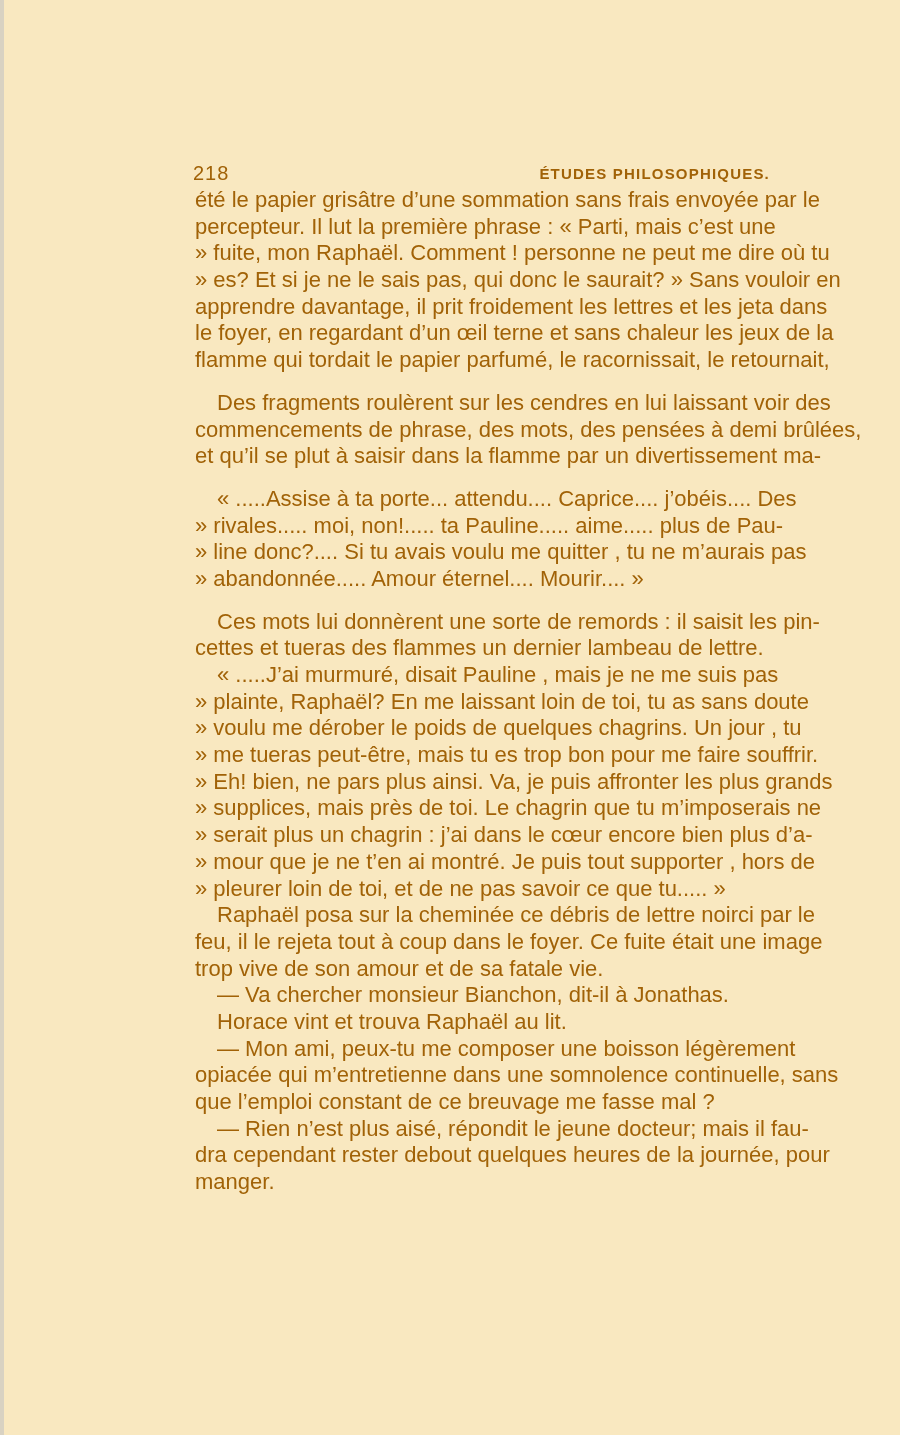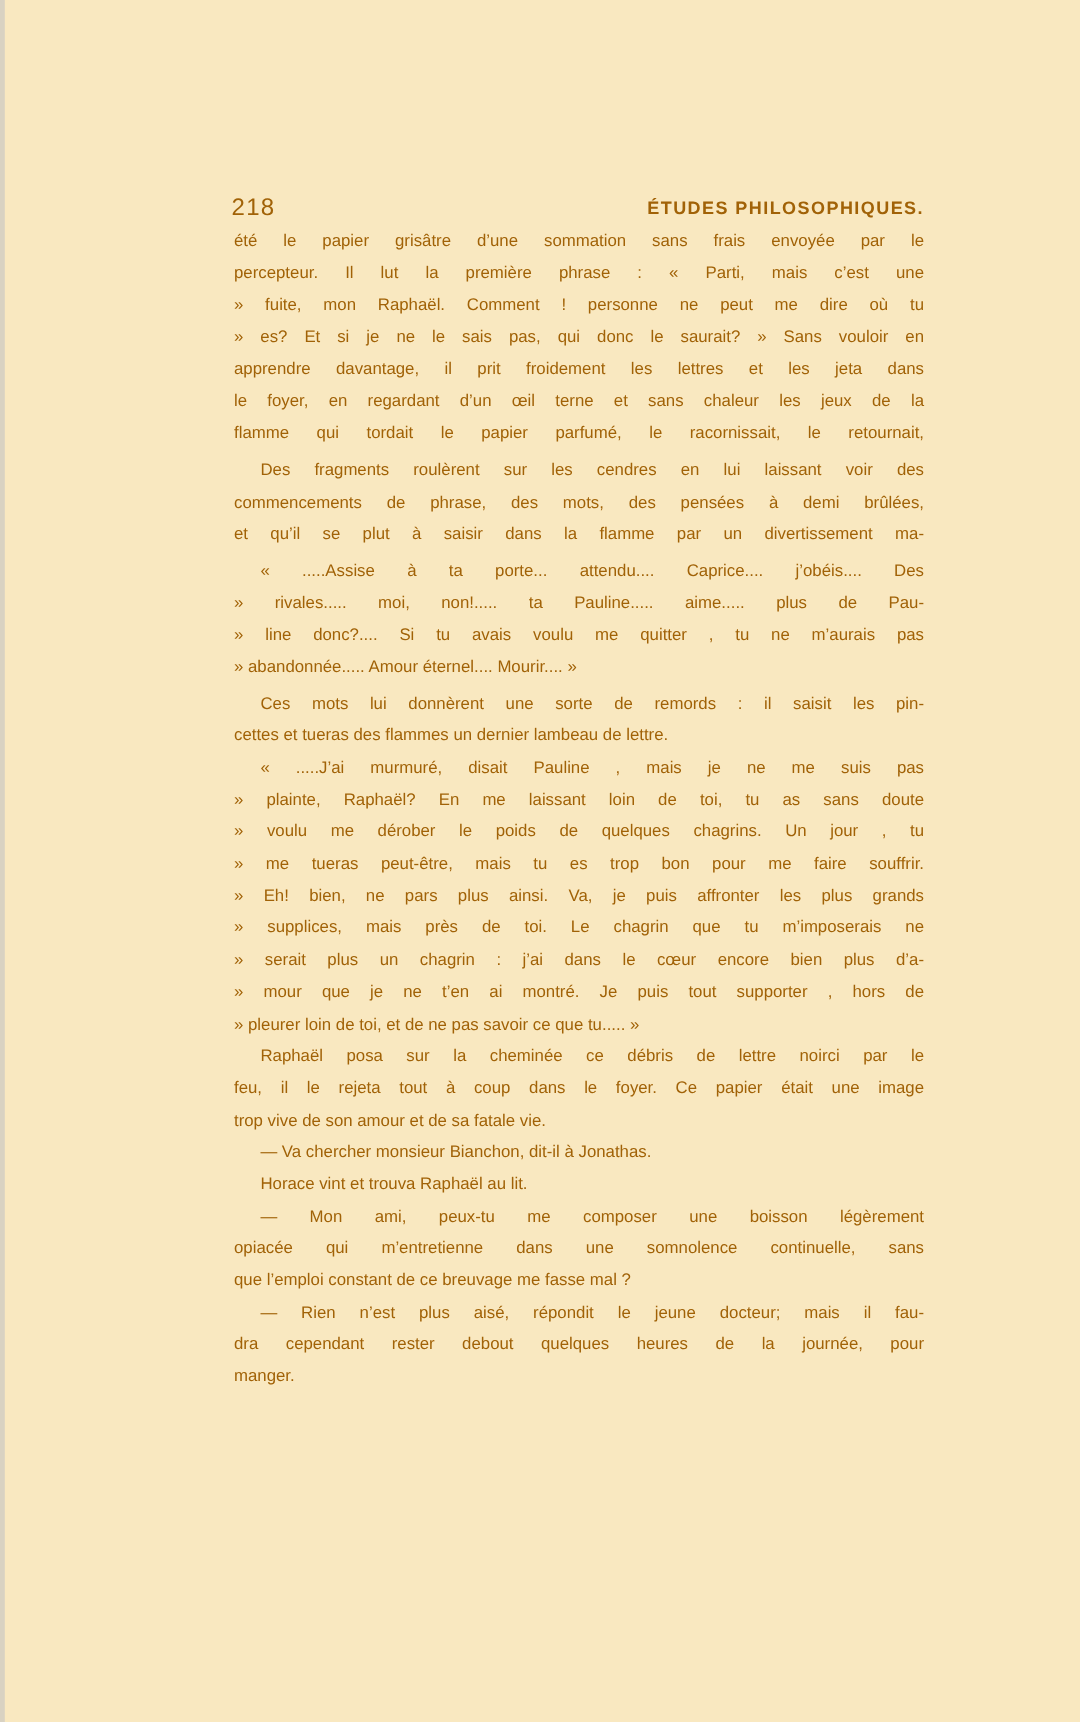--- a/index.html
+++ b/index.html
@@ -44,37 +44,37 @@
       position: absolute;
       left: 0; right: 0;
       text-align: right;
       font-weight: bold;
       font-size: 15px;
       letter-spacing: 1.2px;
       top: 1px;
     }
     .para {
       margin: 0;
-      font-size: 14px;
+      font-size: 22px;
       line-height: 26.7px;
       text-align: justify;
     }
     .line {
       display: block;
       text-align: justify;
       text-align-last: justify;
       white-space: nowrap;
       height: 26.7px;
     }
     .line.last {
       text-align-last: left;
     }
     .indent { padding-left: 22px; }
     .gap-before { }
-    .gap-before-sm { margin-top: 4px; }
+    .gap-before-sm { margin-top: 16px; }
   </style>
 </head>
 <body>
 
 <div class="page-edge"></div>
 
 <div class="page">
 
   <div class="running-head">
     <span class="page-number">218</span>
@@ -116,21 +116,21 @@
     <span class="line">» me tueras peut-être, mais tu es trop bon pour me faire souffrir.</span>
     <span class="line">» Eh! bien, ne pars plus ainsi. Va, je puis affronter les plus grands</span>
     <span class="line">» supplices, mais près de toi. Le chagrin que tu m’imposerais ne</span>
     <span class="line">» serait plus un chagrin : j’ai dans le cœur encore bien plus d’a-</span>
     <span class="line">» mour que je ne t’en ai montré. Je puis tout supporter , hors de</span>
     <span class="line last">» pleurer loin de toi, et de ne pas savoir ce que tu..... »</span>
   </p>
 
   <p class="para gap-before">
     <span class="line indent">Raphaël posa sur la cheminée ce débris de lettre noirci par le</span>
-    <span class="line">feu, il le rejeta tout à coup dans le foyer. Ce papier était une image</span>
+    <span class="line">feu, il le rejeta tout à coup dans le foyer. Ce fuite était une image</span>
     <span class="line last">trop vive de son amour et de sa fatale vie.</span>
   </p>
 
   <p class="para">
     <span class="line indent last">— Va chercher monsieur Bianchon, dit-il à Jonathas.</span>
   </p>
 
   <p class="para">
     <span class="line indent last">Horace vint et trouva Raphaël au lit.</span>
   </p>

